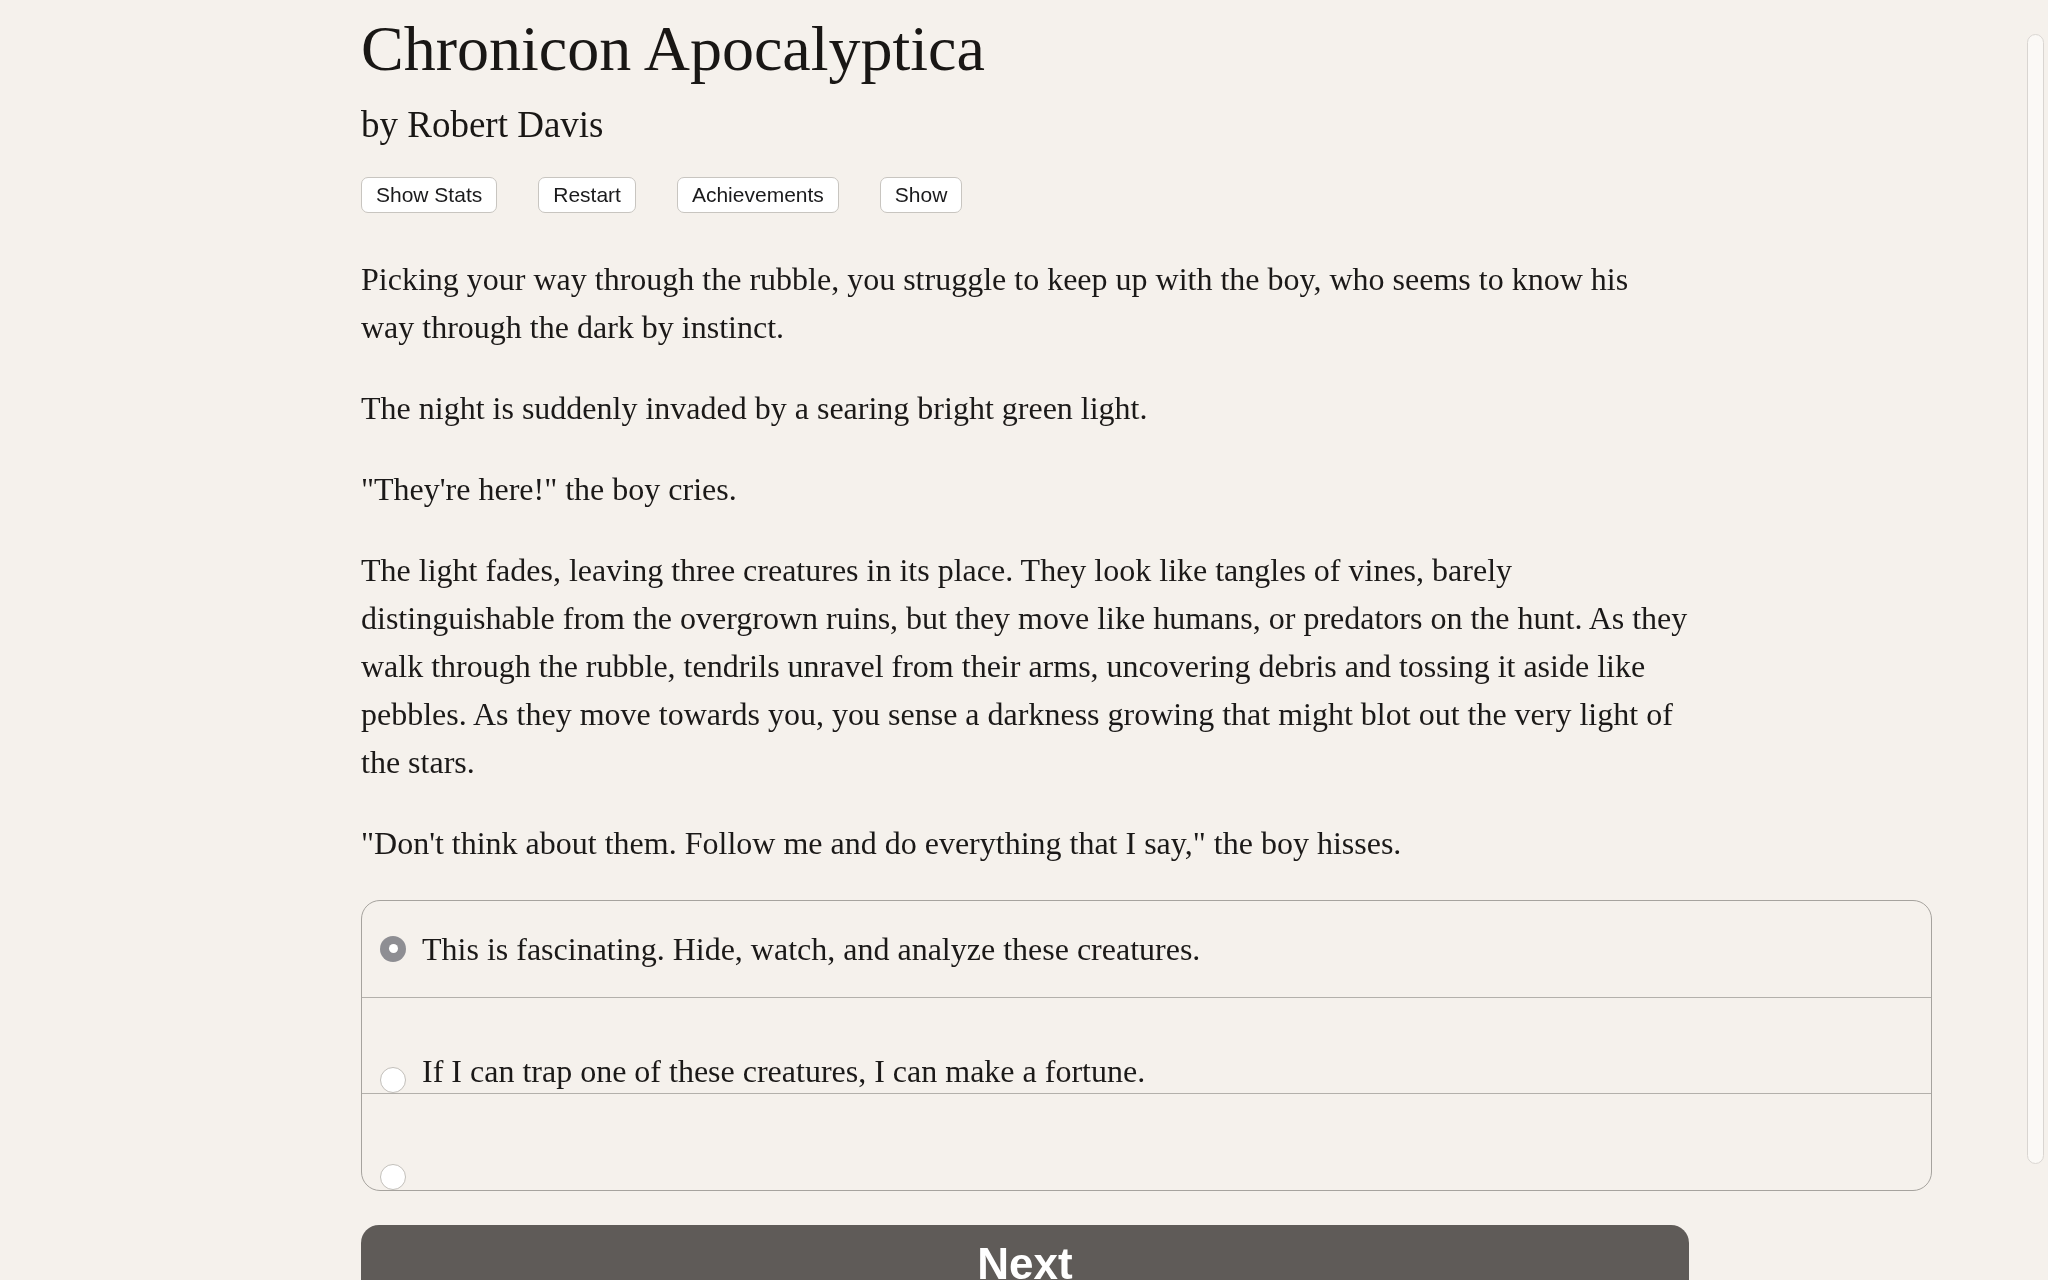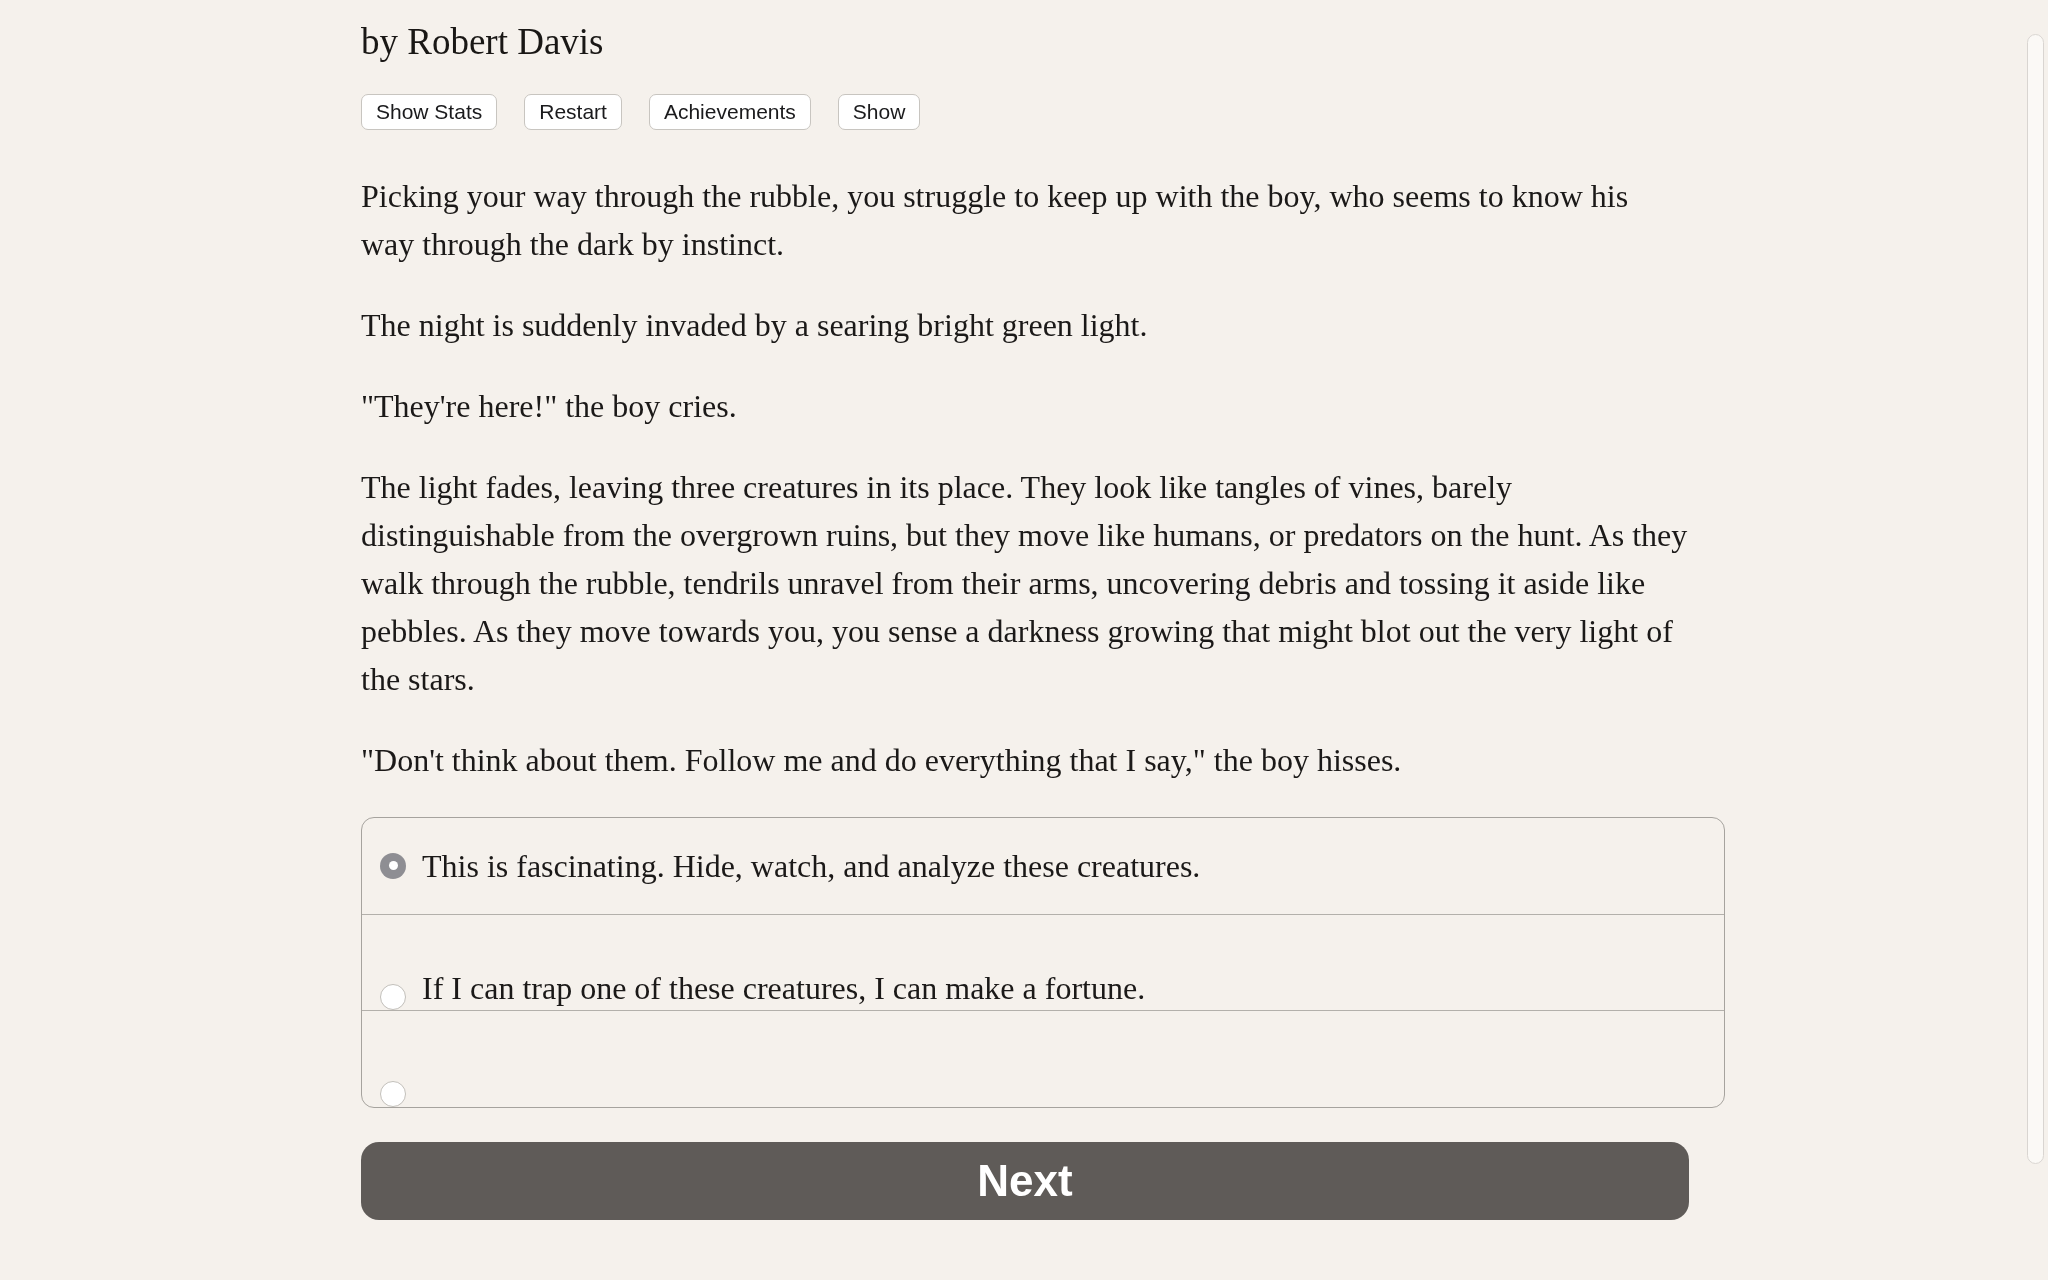--- a/index.html
+++ b/index.html
@@ -26,44 +26,44 @@
   }
   .byline {
     margin: 8px 0 28px 0;
     font-size: 37px;
     line-height: 48px;
     font-weight: normal;
     color: #191715;
   }
   .toolbar {
     display: flex;
-    gap: 27px;
+    gap: 41px;
     margin: 0 0 42px 0;
   }
   .toolbar button {
     font-family: "Liberation Sans", sans-serif;
     font-size: 21px;
     line-height: 25px;
     color: #1a1a1c;
     background: #ffffff;
     border: 1px solid #c8c5c0;
     border-radius: 7px;
     padding: 4px 14px 5px 14px;
     cursor: pointer;
   }
   .story p {
     margin: 0 0 33px 0;
     font-size: 32px;
     line-height: 48px;
   }
   .choice-box {
     box-sizing: border-box;
-    width: 1364px;
+    width: 1571px;
     border: 1.5px solid #a6a39e;
-    border-radius: 13px;
+    border-radius: 19px;
     background: #f5f1ec;
     overflow: hidden;
     margin-top: 14px;
   }
   .choice-row {
     display: flex;
     align-items: center;
     height: 95.6px;
     padding-left: 18px;
     cursor: pointer;
@@ -129,20 +129,21 @@
     background: #fbf9f6;
     border: 1px solid #d9d5d1;
     border-radius: 9px;
   }
 </style>
 </head>
 <body>
 
 <div class="content">
 
+  <h1 class="title">Chronicon Apocalyptica</h1>
 
   <div class="byline">by Robert Davis</div>
 
   <div class="toolbar">
     <button>Show Stats</button>
     <button>Restart</button>
     <button>Achievements</button>
     <button>Show</button>
   </div>
 

